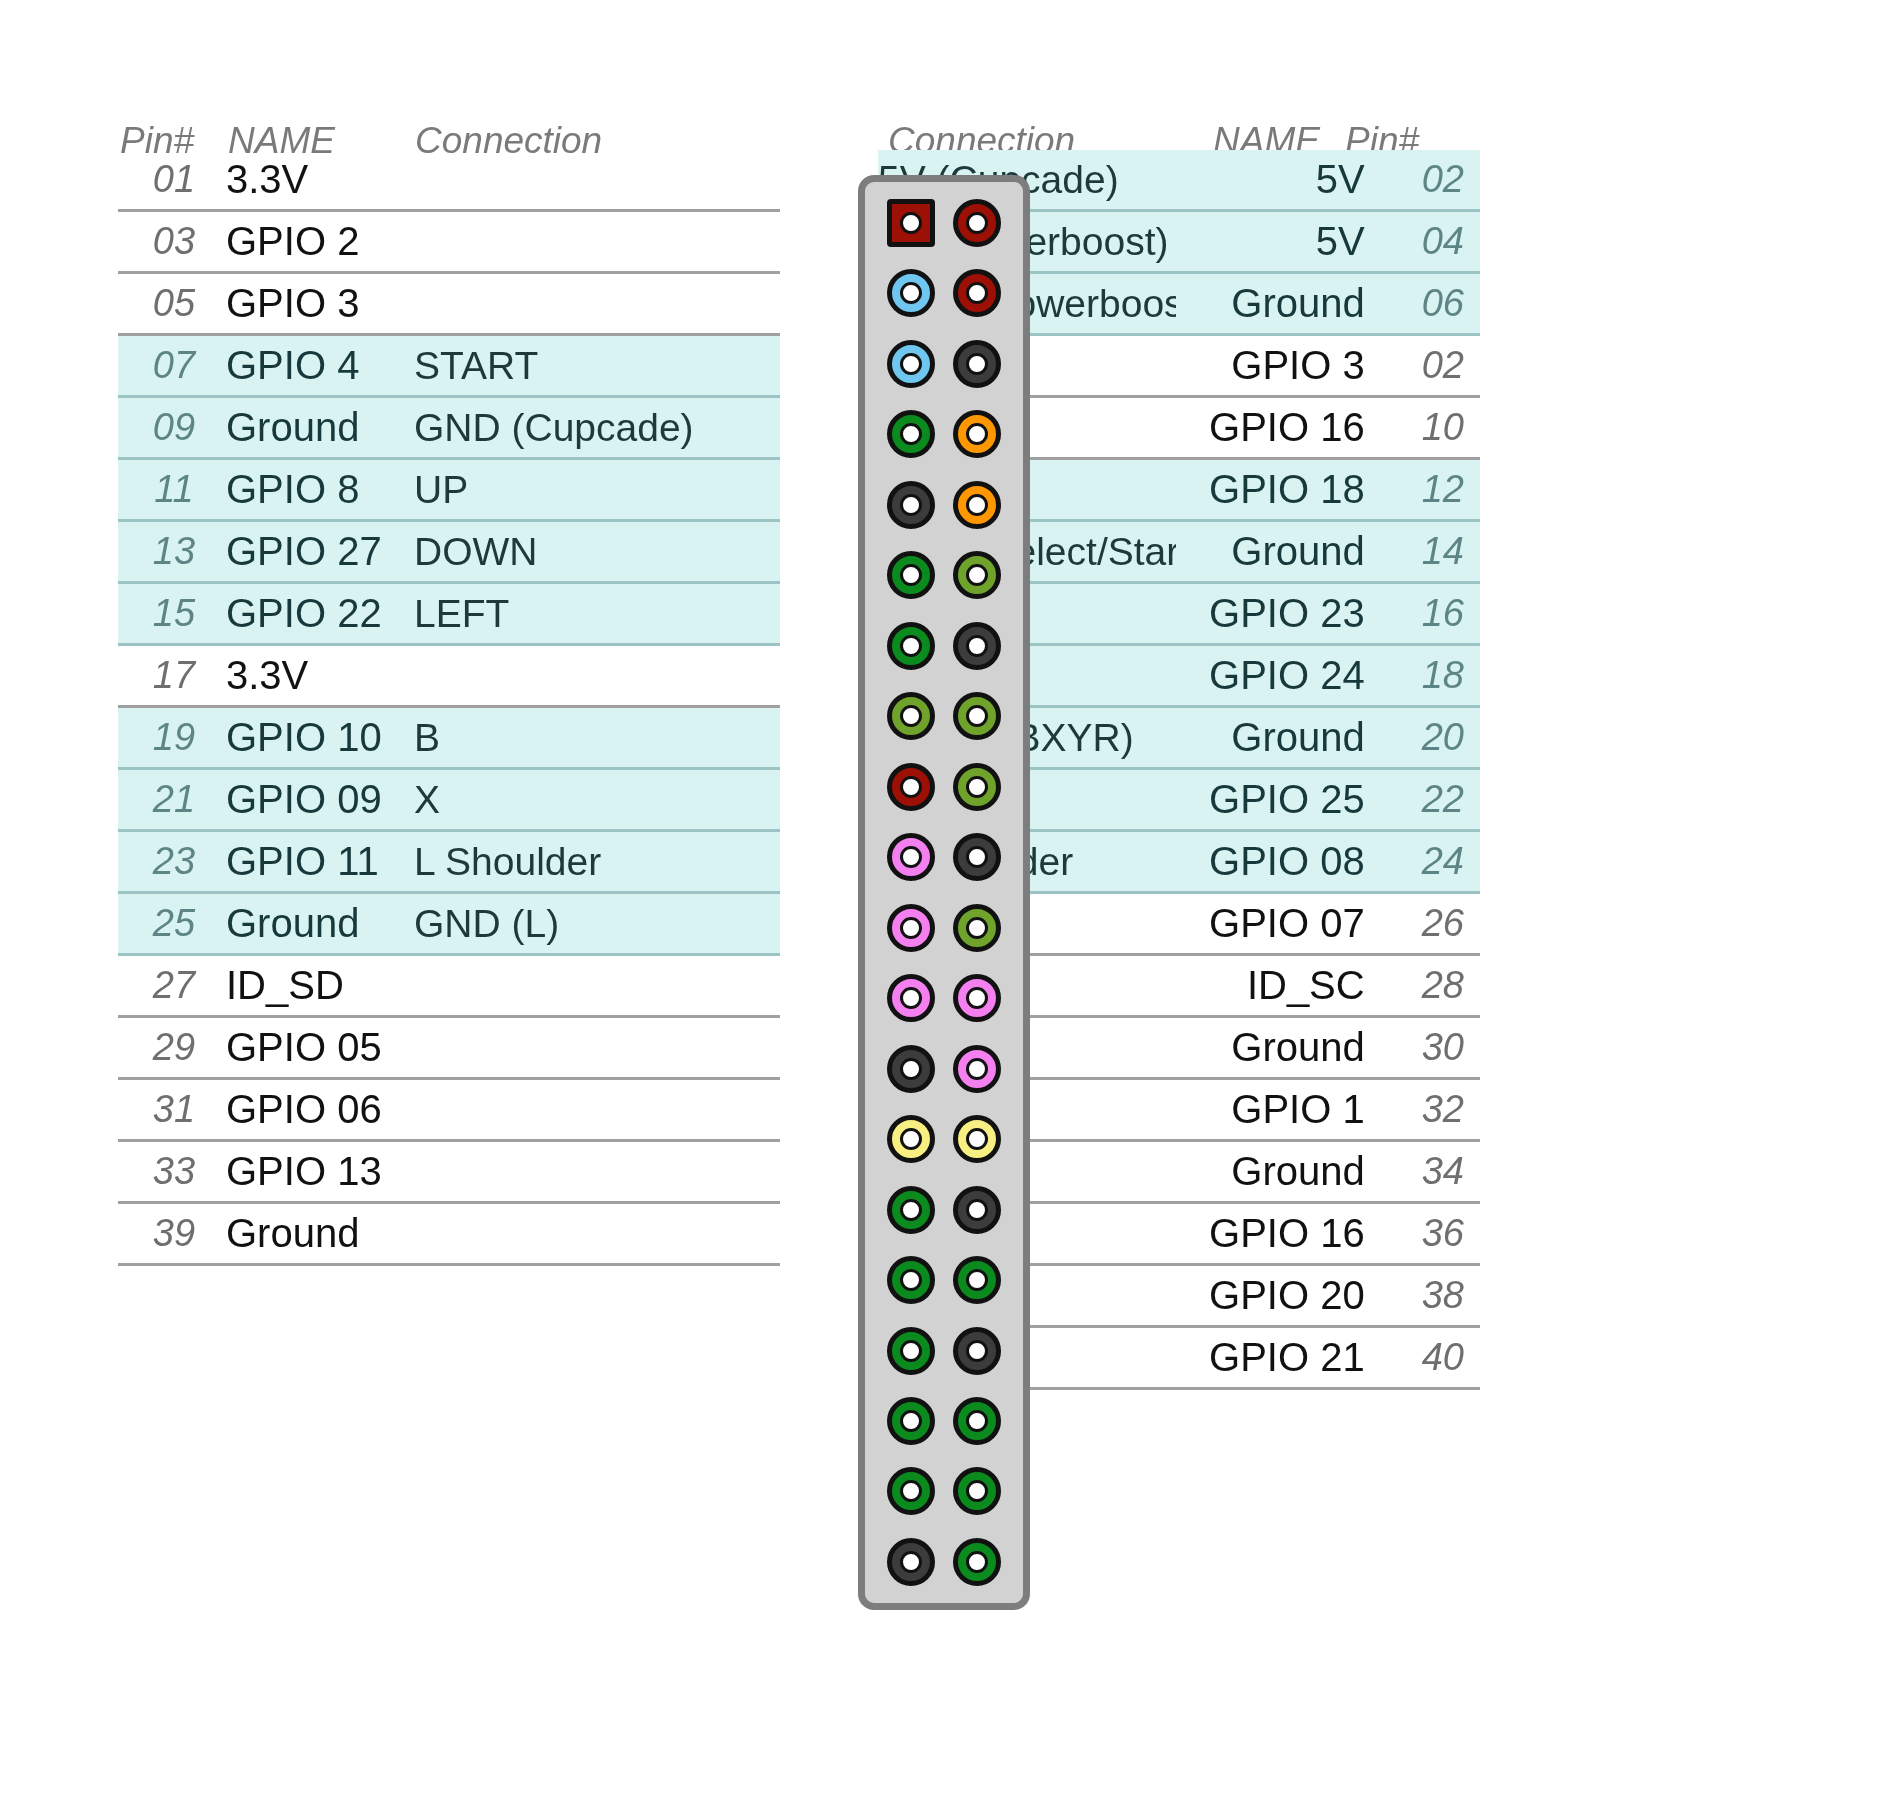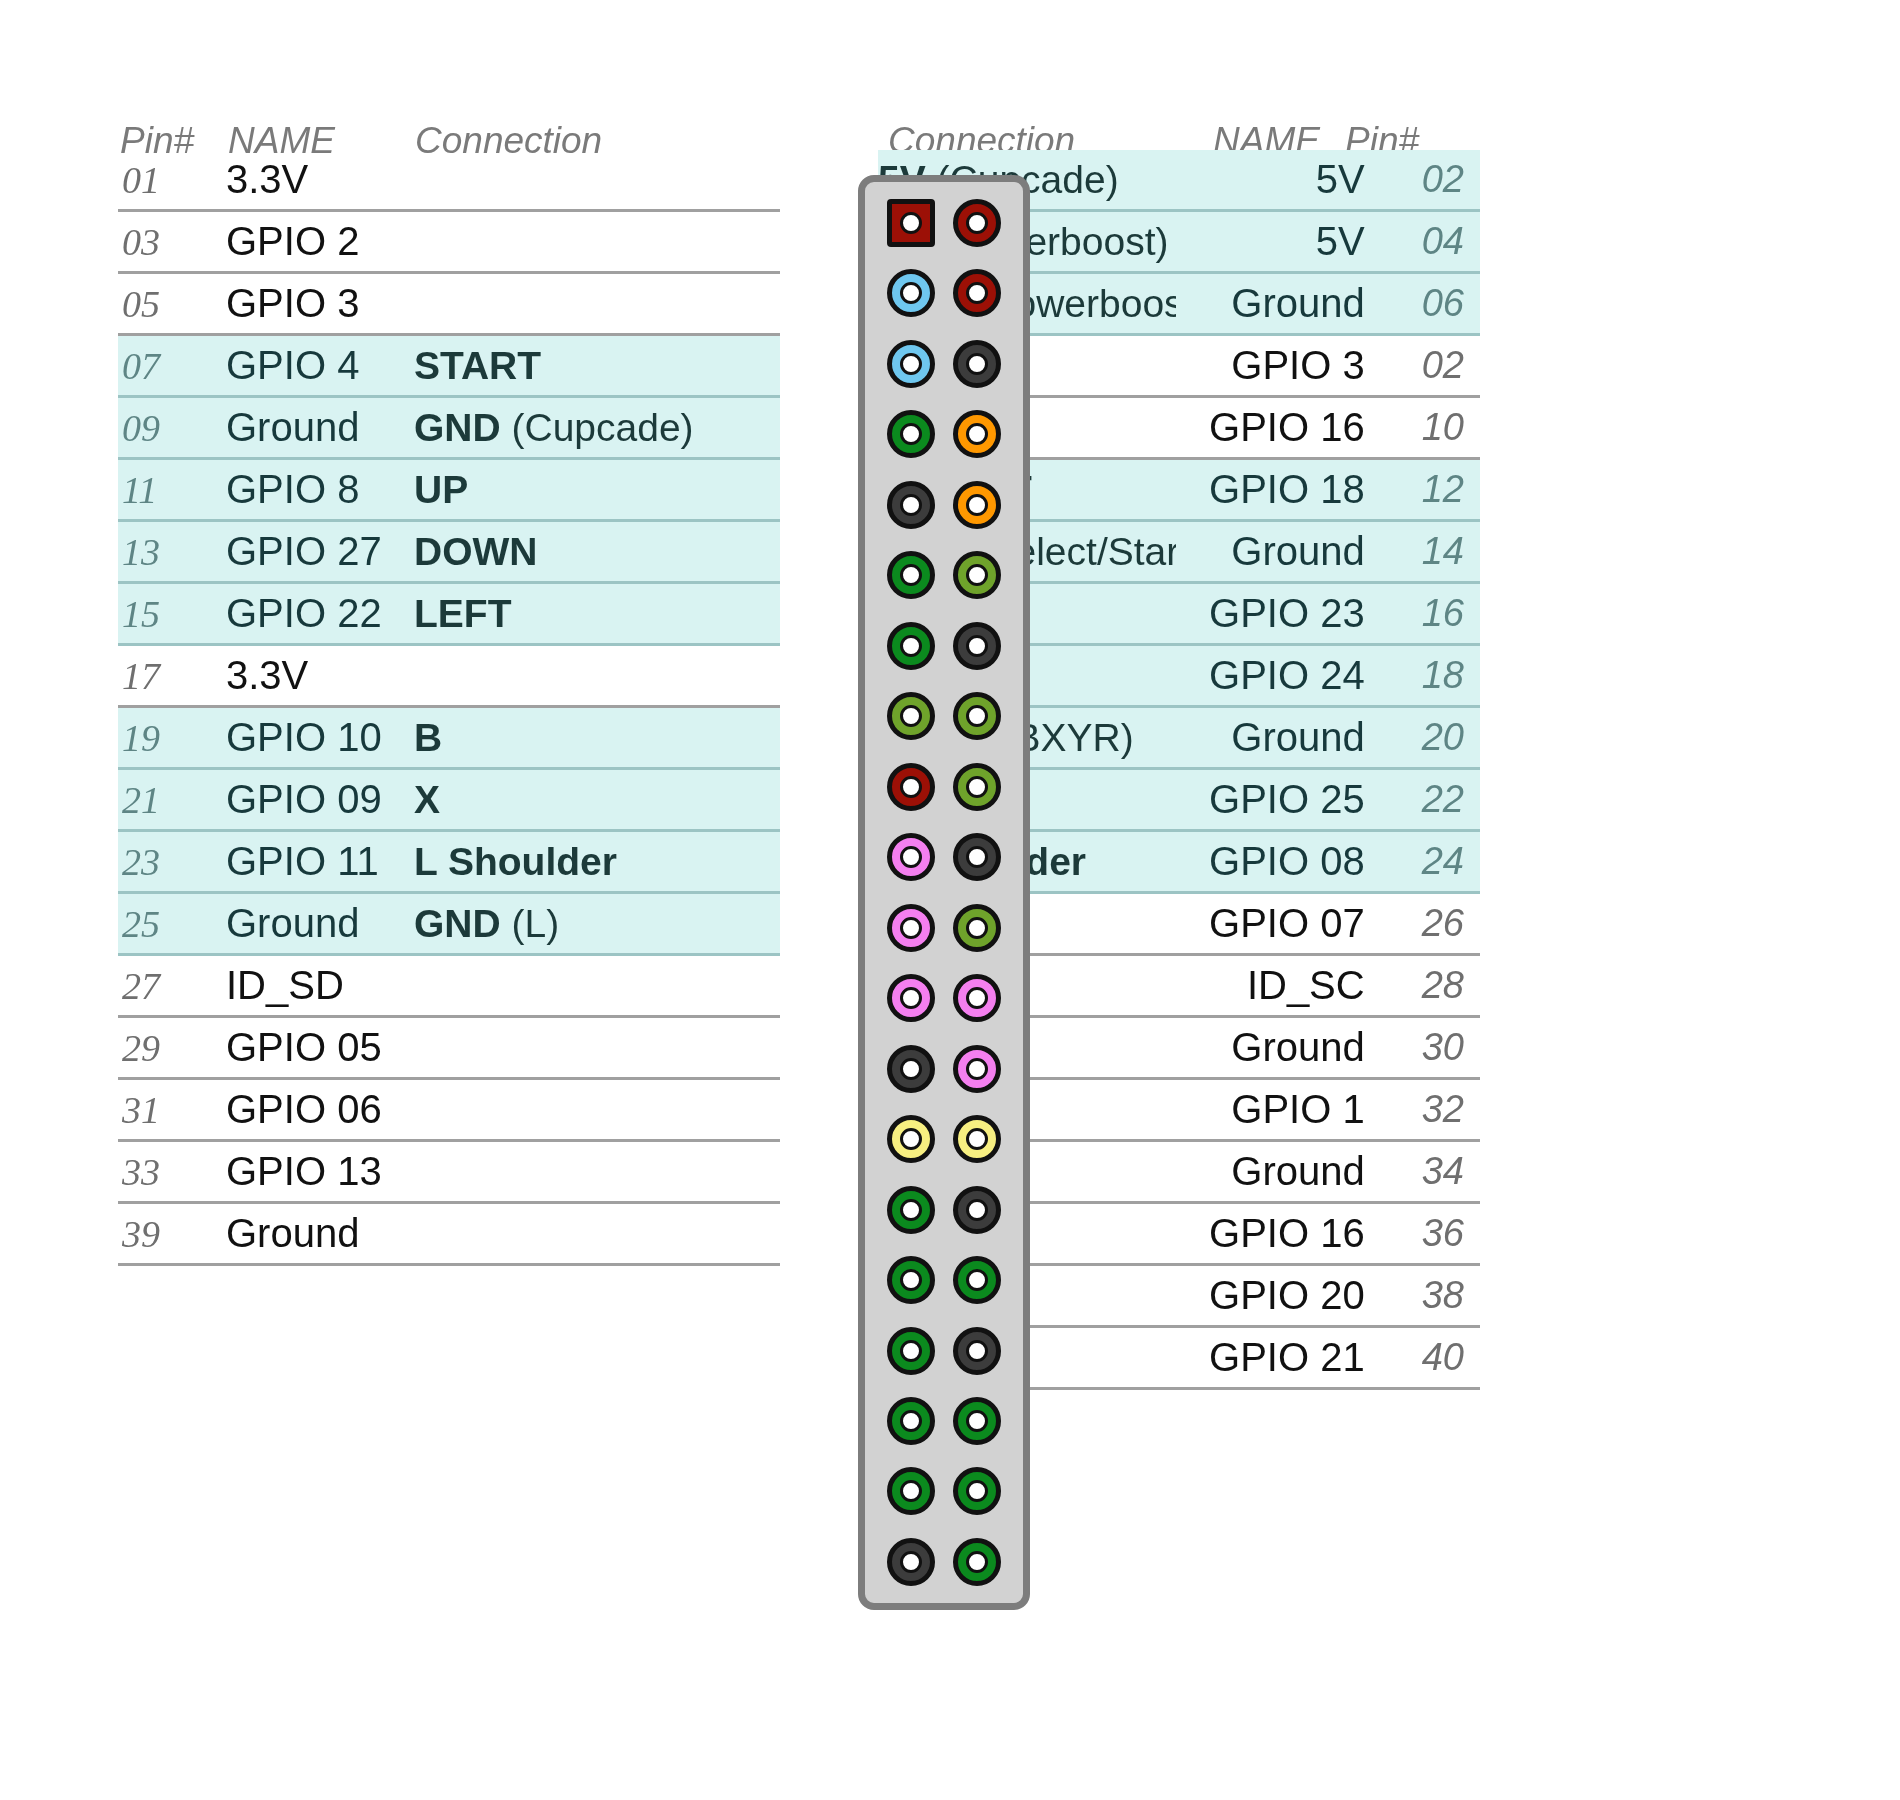--- a/index.html
+++ b/index.html
@@ -63,24 +63,24 @@
 
   .c-pin {
     font-style: italic;
     font-size: 38px;
     color: #6f6f6f;
   }
   .c-name { font-size: 40px; color: #111111; }
   .c-conn { font-size: 39px; color: #1c3a3a; }
   .row.hl .c-pin  { color: #5e8585; }
   .row.hl .c-name { color: #17393c; }
-  .c-conn b { font-weight: bold; }
+  .c-conn b { font-weight: normal; }
 
   
-  #left-table  .c-pin  { width: 104px; text-align: left;  padding-left: 4px; font-family: Liberation Serif, serif; }
+  #left-table  .c-pin  { width: 104px; text-align: center;  padding-left: 4px; }
   #left-table  .c-name { width: 188px; text-align: left;  }
   #left-table  .c-conn { width: 360px; text-align: left;  }
 
   
   #right-table .c-conn { width: 300px; text-align: left;  }
   #right-table .c-name { width: 190px; text-align: right; }
   #right-table .c-pin  { width: 100px; text-align: right; padding-right: 16px; }
 
   
   #connector {

